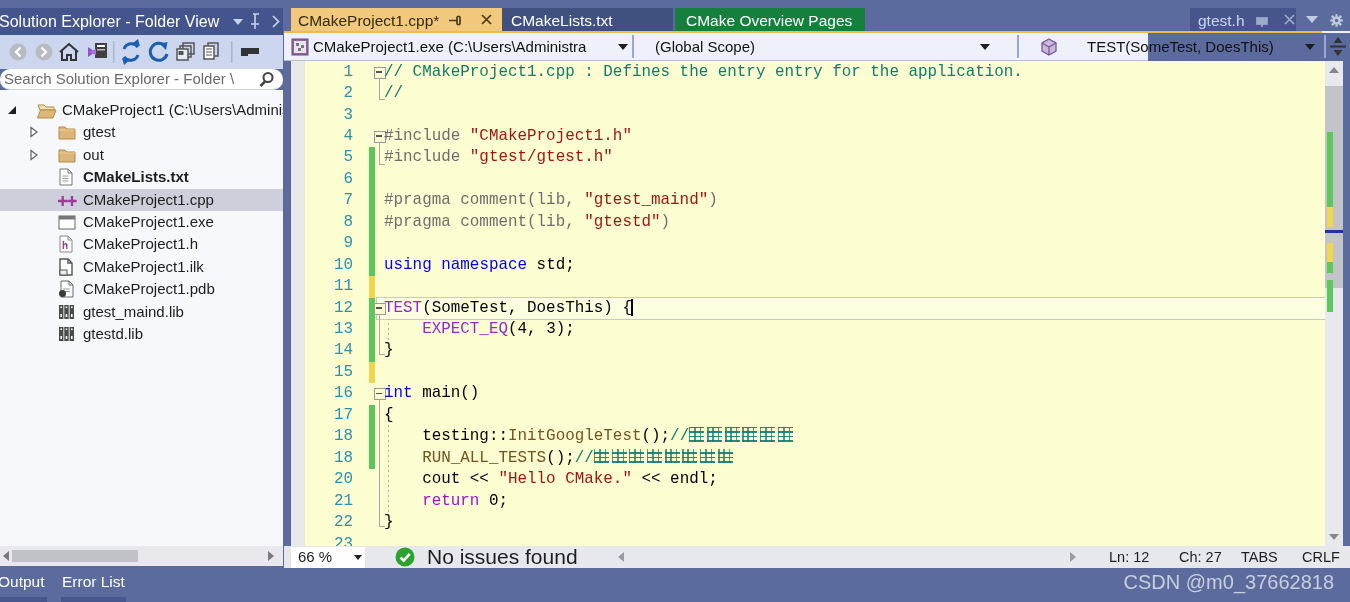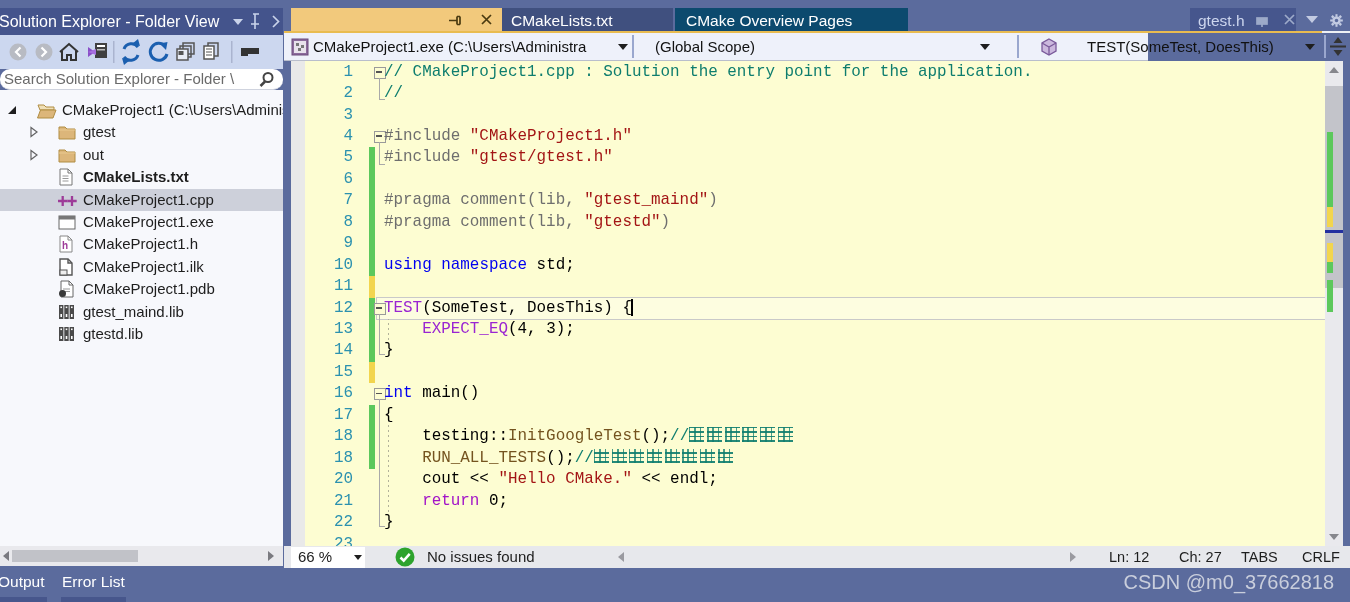--- a/index.html
+++ b/index.html
@@ -14,21 +14,21 @@
 #lp-tree{left:0;top:90px;width:283px;height:456px;background:#f7f8fc;overflow:hidden;}
 .trow{position:absolute;left:0;width:283px;height:22px;font-size:15px;color:#1e1e1e;line-height:22px;white-space:nowrap;}
 .trow .lbl{position:absolute;top:0;}
 #lp-hs{left:0;top:546px;width:283px;height:20px;background:#e9e9ed;}
 #lp-hs .thumb{position:absolute;left:12px;top:4px;width:126px;height:12px;background:#c1c2c8;}
 .arr{position:absolute;width:0;height:0;}
 
 .dtab{position:absolute;top:8px;height:25px;font-size:15.5px;line-height:25px;color:#fff;}
 #tab1{left:291px;width:211px;background:#f2c97c;color:#332a0c;}
 #tab2{left:502px;width:172px;background:#40507f;}
-#tab3{left:675px;width:190px;background:#0c4a6e;padding-left:43px;}
+#tab3{left:675px;width:190px;background:#15803d;}
 #tab4{left:1190px;width:106px;background:#46568d;color:#cdd6ee;}
 #goldline{left:284px;top:31px;width:1038px;height:2px;background:#e9bc50;}
 #goldcorner{left:1322px;top:31px;width:28px;height:2px;background:#eef0f4;}
 
 #navbar{left:284px;top:33px;width:864px;height:27px;background:#eef1fa;border-bottom:1px solid #b9becc;}
 .nsep{position:absolute;top:2px;width:2px;height:23px;background:#9aa7ce;}
 .ntext{position:absolute;top:0;font-size:15px;line-height:27px;color:#111;white-space:nowrap;}
 .ndn{position:absolute;top:11px;width:0;height:0;border-left:5px solid transparent;border-right:5px solid transparent;border-top:6px solid #1e1e1e;}
 
 #gutter{left:291px;top:61px;width:14px;height:485px;background:#e9e9e9;}
@@ -236,20 +236,21 @@
         <span class="lbl" style="left:83px;">gtestd.lib</span>
       </div>
     </div>
 <div class="abs" id="lp-hs">
   <div class="thumb"></div>
   <div class="arr" style="left:3px;top:5px;border-top:5px solid transparent;border-bottom:5px solid transparent;border-right:6px solid #7a7a80;"></div>
   <div class="arr" style="left:268px;top:5px;border-top:5px solid transparent;border-bottom:5px solid transparent;border-left:6px solid #7a7a80;"></div>
 </div>
 
 <div class="dtab" id="tab1">
+      <span style="position:absolute;left:7px;">CMakeProject1.cpp*</span>
   <svg style="position:absolute;left:155px;top:4px" width="50" height="17" viewBox="0 0 50 17">
     <g stroke="#4a3a10" stroke-width="1.7" fill="none">
       <path d="M3 8.5 h8 M11 4.5 v8 M11 4.5 l3 0 M11 12.5 l3 0 M14 4.5 v8"></path>
       <path d="M36 3 l9 9 M45 3 l-9 9"></path>
     </g>
   </svg>
 </div>
 <div class="dtab" id="tab2">
       <span style="position:absolute;left:9px;">CMakeLists.txt</span>
     </div>
@@ -359,21 +360,21 @@
       <div class="fline" style="top:77.6px;height:21.450000000000003px"></div>
       <div class="ftick" style="top:99.05px"></div>
       <div class="fline" style="top:141.95px;height:22.450000000000017px"></div>
       <div class="ftick" style="top:164.4px"></div>
       <div class="fline" style="top:313.55px;height:40.89999999999998px"></div>
       <div class="ftick" style="top:354.45px"></div>
       <div class="fline" style="top:399.35px;height:126.69999999999993px"></div>
       <div class="ftick" style="top:526.05px"></div>
       <div class="ig" style="top:319px;height:21.45px"></div>
       <div class="ig" style="top:415.8px;height:96.25px"></div>
-      <div class="cl" style="top:61.6px"><span class="c">// CMakeProject1.cpp : Solution the entry point for the application.</span></div>
+      <div class="cl" style="top:61.6px"><span class="c">// CMakeProject1.cpp : Defines the entry entry for the application.</span></div>
       <div class="cl" style="top:83.05px"><span class="c">//</span></div>
       <div class="cl" style="top:125.94999999999999px"><span class="p">#include </span><span class="s">"CMakeProject1.h"</span></div>
       <div class="cl" style="top:147.4px"><span class="p">#include </span><span class="s">"gtest/gtest.h"</span></div>
       <div class="cl" style="top:190.29999999999998px"><span class="p">#pragma comment(lib, </span><span class="s">"gtest_maind"</span><span class="p">)</span></div>
       <div class="cl" style="top:211.75px"><span class="p">#pragma comment(lib, </span><span class="s">"gtestd"</span><span class="p">)</span></div>
       <div class="cl" style="top:254.64999999999998px"><span class="k">using</span> <span class="k">namespace</span> std;</div>
       <div class="cl" style="top:297.55px"><span class="m">TEST</span>(SomeTest, DoesThis) {</div>
       <div class="cl" style="top:319px">    <span class="m">EXPECT_EQ</span>(4, 3);</div>
       <div class="cl" style="top:340.45px">}</div>
       <div class="cl" style="top:383.35px"><span class="k">int</span> main()</div>
@@ -400,21 +401,21 @@
 
 <div class="abs" id="bstrip">
   <div id="zoombox">
         <span style="position:absolute;left:7px;">66 %</span>
     <div class="ndn" style="left:63px;top:8px;border-left:4.5px solid transparent;border-right:4.5px solid transparent;border-top:5.5px solid #1e1e1e;"></div>
   </div>
   <svg class="abs" style="left:111px;top:1px" width="20" height="20" viewBox="0 0 20 20">
     <circle cx="10" cy="10" r="9.5" fill="#2da32d"></circle>
     <path d="M5.5 10.5 l3.2 3.2 6 -6.8" stroke="#fff" stroke-width="2.5" fill="none"></path>
   </svg>
-  <span class="stxt" style="left:143px;font-size:15px;">No issues found</span>
+  <span class="stxt" style="left:143px;font-size:21px;">No issues found</span>
   <div class="arr" style="left:334px;top:6px;border-top:5px solid transparent;border-bottom:5px solid transparent;border-right:6px solid #9a9aa0;"></div>
   <div class="arr" style="left:786px;top:6px;border-top:5px solid transparent;border-bottom:5px solid transparent;border-left:6px solid #9a9aa0;"></div>
   <span class="stxt" style="left:825px;">Ln: 12</span>
   <span class="stxt" style="left:895px;">Ch: 27</span>
   <span class="stxt" style="left:957px;">TABS</span>
   <span class="stxt" style="left:1018px;">CRLF</span>
 </div>
 
 <div class="abs" id="bbar">
   <span class="wt" style="left:-2px;">Output</span>

